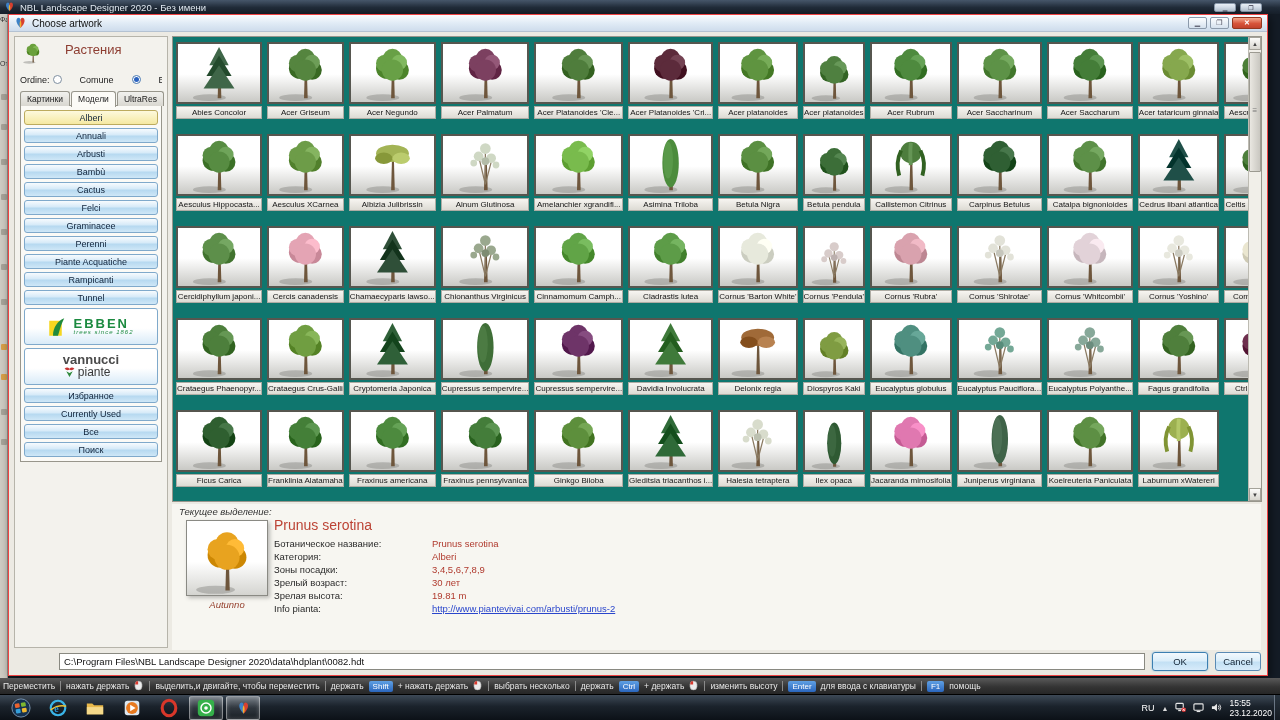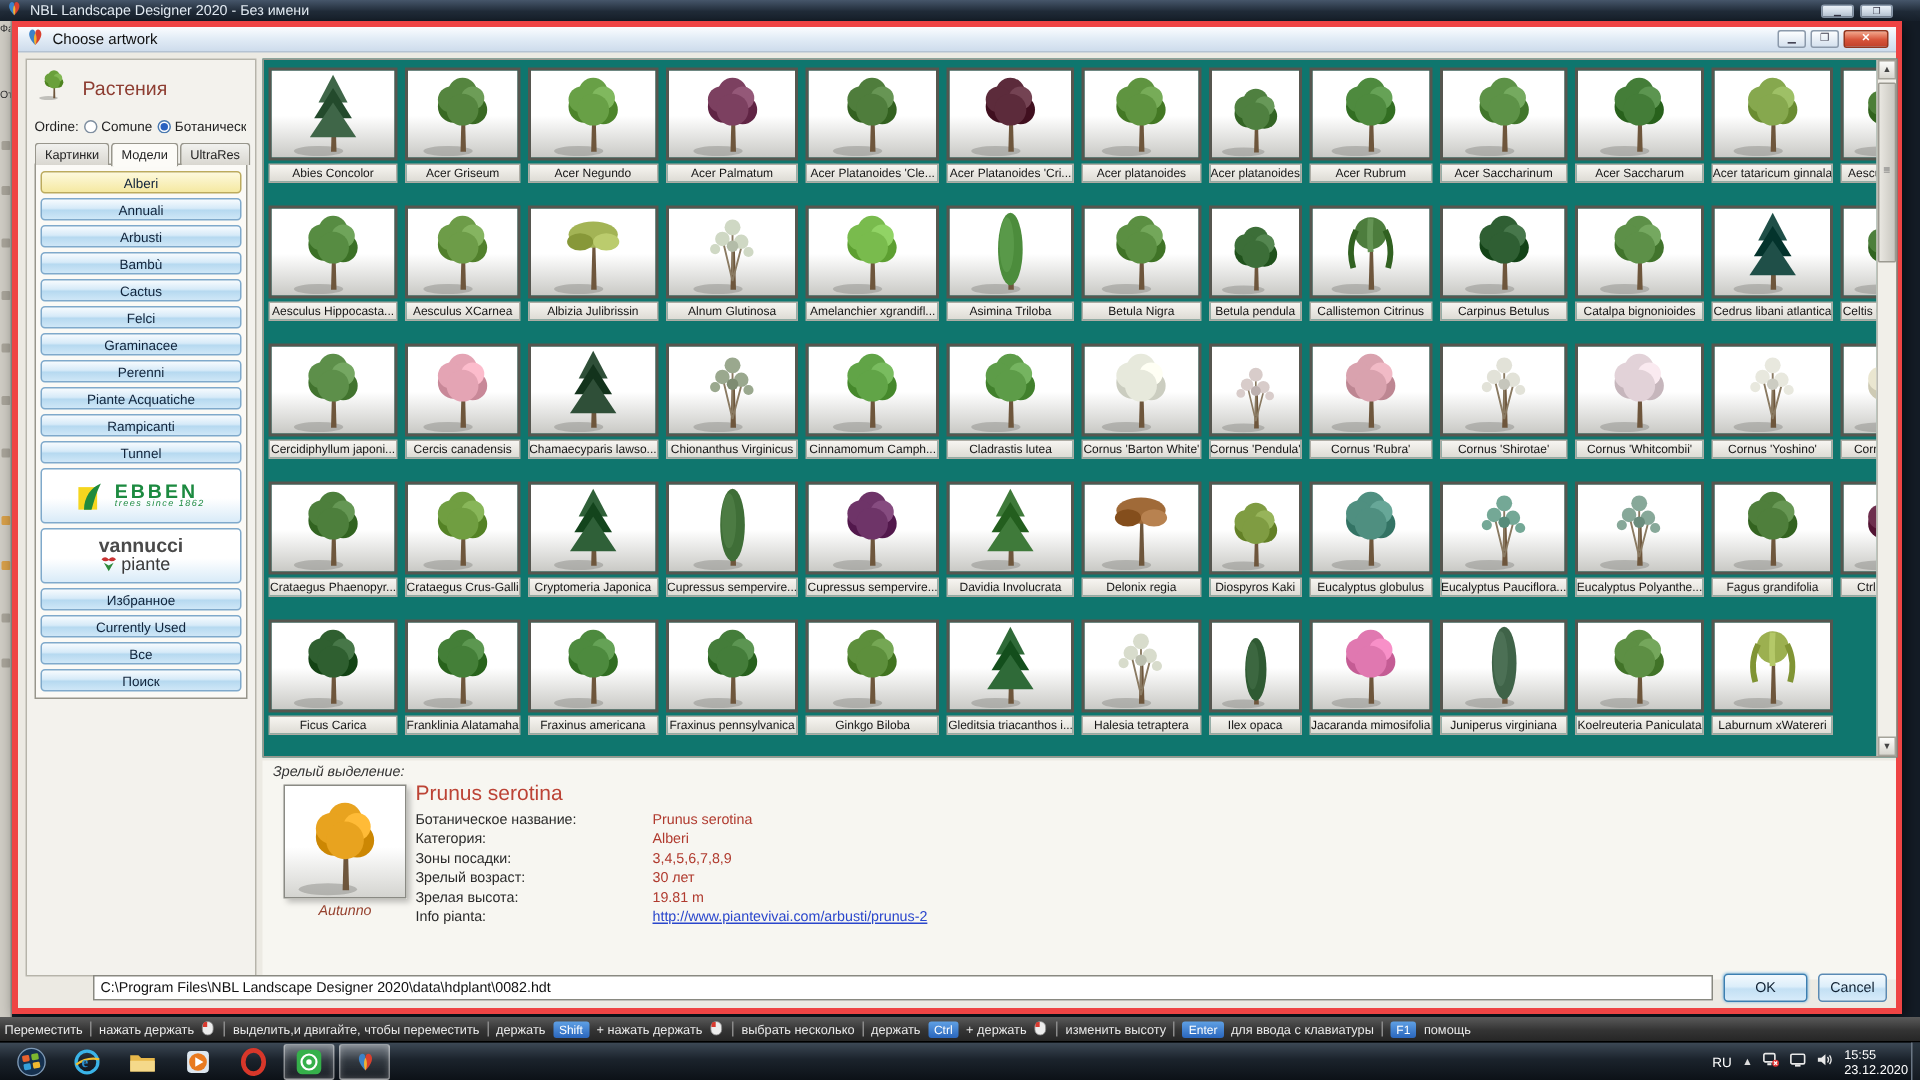--- a/index.html
+++ b/index.html
@@ -12,29 +12,29 @@
 .mw-controls{margin-left:auto;display:flex;gap:4px;margin-right:14px}
 .mwbtn{width:22px;height:9px;border:1px solid #8a99ab;border-radius:2px;background:linear-gradient(#e9f0f7,#b9c7d6);font-size:6px;line-height:8px;text-align:center;color:#334}
 
 
 .left-sliver{position:absolute;left:0;top:14px;width:8px;height:664px;background:#cfccc4;border-right:1px solid #9a978f;overflow:hidden}
 .sliver-mark{position:absolute;left:1px;width:6px;height:6px;background:#a8a49a;border-radius:1px}
 .sliver-mark.warm{background:#d8a04a}
 .sliver-txt{position:absolute;left:0;font-size:7px;color:#333;white-space:nowrap}
 
 
-.dialog{position:absolute;left:8px;top:14px;width:1260px;height:662px;background:#eceae3;border:4px solid #ef4444;box-shadow:2px 3px 9px rgba(0,0,0,.55)}
+.dialog{position:absolute;left:8px;top:14px;width:1260px;height:662px;background:#eceae3;border:1px solid #ef4444;box-shadow:2px 3px 9px rgba(0,0,0,.55)}
 .dlg-titlebar{position:absolute;left:0;top:0;right:0;height:17px;background:linear-gradient(#fbfdff,#e2ecf6 48%,#cedcec);display:flex;align-items:center;gap:5px;padding:0 5px;font-size:10px;color:#111;border-bottom:1px solid #b4c2d2}
 .dlg-controls{margin-left:auto;display:flex;gap:3px}
 .dbtn{width:19px;height:12px;border:1px solid #8c9aab;border-radius:2px;background:linear-gradient(#fdfeff,#d5e1ee);font-size:7px;line-height:10px;text-align:center;color:#445}
 .dbtn.close{width:30px;background:linear-gradient(#f3a88e,#d7543a 55%,#c2422c);border-color:#93361f;color:#fff;font-weight:bold}
 
 
 .side{position:absolute;left:5px;top:21px;width:154px;height:612px;background:#f3f2ed;border:1px solid #b6b4aa;padding:4px 5px}
-.p-header{display:flex;align-items:center;gap:6px;margin:1px 0 7px}
+.p-header{display:flex;align-items:flex-start;gap:19px;margin:1px 0 7px}
 .p-header svg{width:26px;height:22px}
 .p-header .txt{color:#8d3d31;font-size:13px}
 .ordine{display:flex;align-items:center;font-size:9px;gap:3px;margin-bottom:6px;color:#222;white-space:nowrap;overflow:hidden}
 .radio{width:9px;height:9px;border-radius:50%;border:1px solid #7f8fa0;background:#fff;display:inline-block;flex:none}
 .radio.sel{border-color:#4a7ab0}
 .radio.sel::after{content:'';display:block;width:5px;height:5px;margin:1px;border-radius:50%;background:#2a62c0}
 .tabs{display:flex;position:relative;z-index:2}
 .tab{font-size:8.5px;padding:2px 6px;background:linear-gradient(#f1f1ee,#d9d7d0);border:1px solid #98968c;border-bottom:none;border-radius:3px 3px 0 0;margin-right:1px;color:#222}
 .tab.active{background:#fcfbf7;padding-bottom:3px;margin-bottom:-1px}
 .cat-box{border:1px solid #98968c;background:#fbfaf6;padding:4px 3px;display:flex;flex-direction:column;gap:3px;margin-top:-1px}
@@ -155,21 +155,21 @@
               <circle cx="42" cy="27" r="10" fill="#4e8420"></circle>
               <circle cx="35" cy="15" r="10" fill="#6aa03c"></circle>
               <circle cx="27" cy="20" r="9" fill="#6aa03c"></circle>
               <circle cx="42" cy="19" r="8" fill="#82b854"></circle>
               <circle cx="35" cy="27" r="11" fill="#6aa03c"></circle>
             </svg></span>
         <span class="txt">Растения</span>
       </div>
       <div class="ordine">
         <span>Ordine:</span>
-        <span id="radio-row" style="display:flex;align-items:center;gap:3px;overflow:hidden">
+        <span id="radio-row" style="display:flex;gap:18px;overflow:hidden">
             <span class="radio"></span>
             <span style="white-space: nowrap;">Comune</span>
             <span class="radio sel"></span>
             <span style="white-space: nowrap;">Ботаническ</span>
           </span>
       </div>
       <div class="tabs" id="panel-tabs">
           <div class="tab">Картинки</div>
           <div class="tab active">Модели</div>
           <div class="tab">UltraRes</div>
@@ -1140,21 +1140,21 @@
           </div>
         </div>
       <div class="vscroll">
         <div class="varrow" style="top:0">▲</div>
         <div class="vthumb" style="top:15px;height:120px"></div>
         <div class="varrow" style="bottom:0">▼</div>
       </div>
     </div>
 
     <div class="detail">
-      <div class="cursel">Зрелый выделение:</div>
+      <div class="cursel">Текущее выделение:</div>
       <div class="sel-thumb" id="sel-thumb"><svg viewBox="0 0 70 60" preserveAspectRatio="xMidYMax meet">
             <ellipse cx="25" cy="55.5" rx="17" ry="3.5" fill="#8d8d8a" opacity=".5"></ellipse>
             <path d="M33.6 56 L34.5 24 L36.5 24 L37.4 56 Z" fill="#6e563c"></path>
             <circle cx="29" cy="25" r="11" fill="#cc8703"></circle>
             <circle cx="42" cy="27" r="10" fill="#cc8703"></circle>
             <circle cx="35" cy="15" r="10" fill="#e8a31f"></circle>
             <circle cx="27" cy="20" r="9" fill="#e8a31f"></circle>
             <circle cx="42" cy="19" r="8" fill="#ffbb37"></circle>
             <circle cx="35" cy="27" r="11" fill="#e8a31f"></circle>
           </svg></div>

